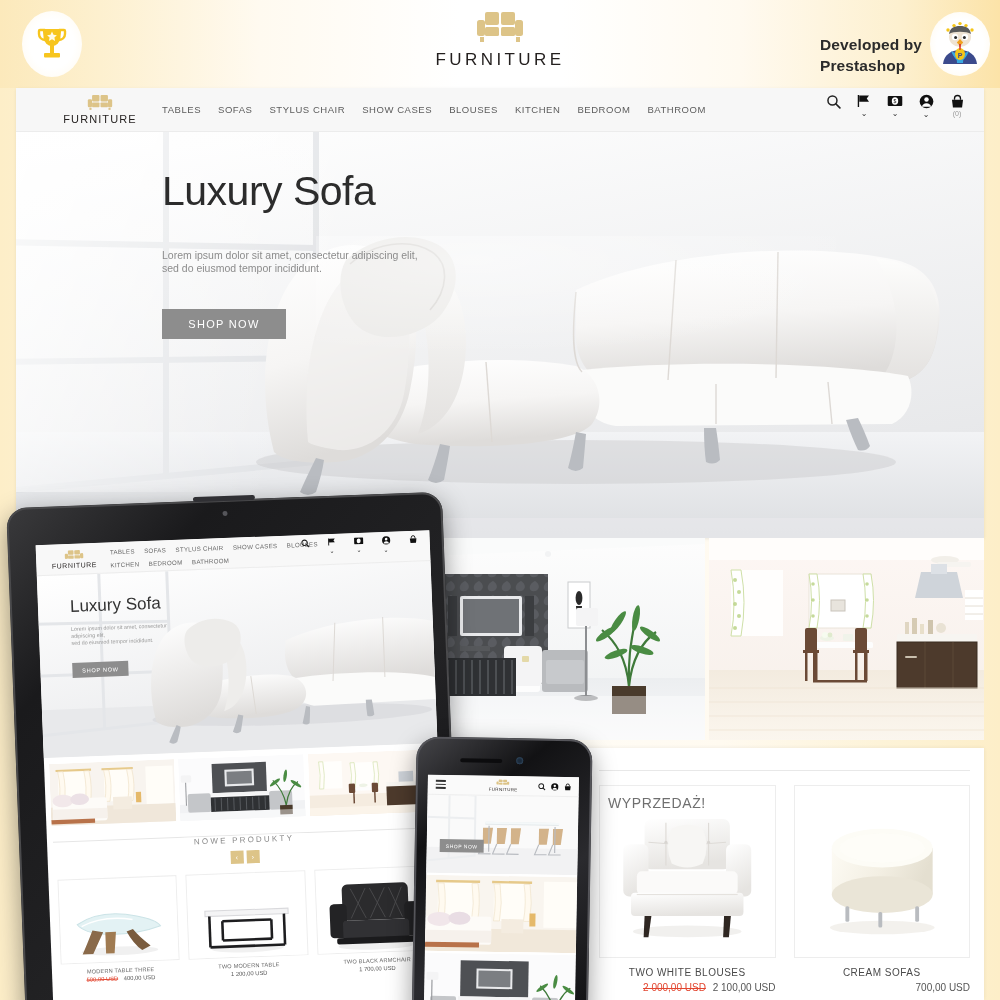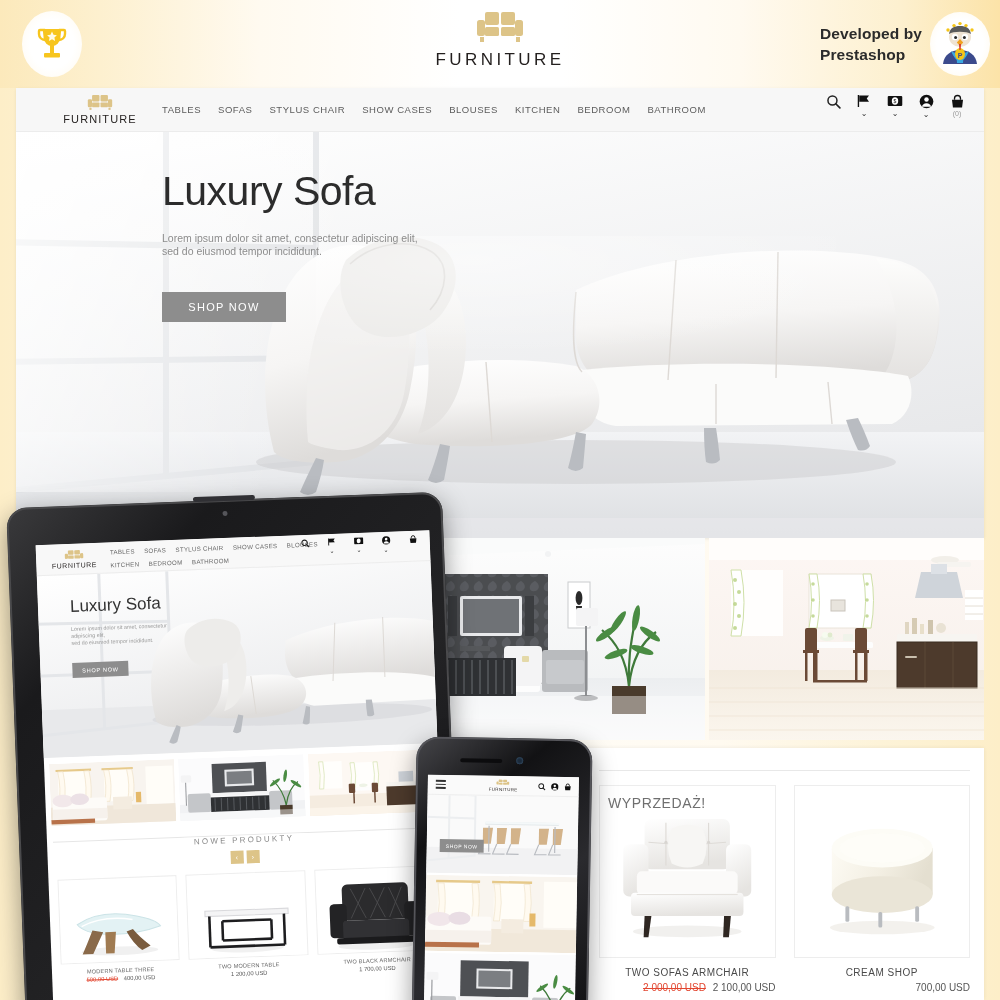--- a/index.html
+++ b/index.html
@@ -16,21 +16,21 @@
     position:absolute; left:0; top:0; width:1000px; height:88px;
     background:linear-gradient(90deg,#fce9bb 0%,#fdf0cf 10%,#fffaf0 26%,#ffffff 46%,#ffffff 56%,#fffaf0 74%,#fdf0cf 90%,#fce3a8 100%);
   }
   .promo-left{ position:absolute; left:22px; top:11px; display:flex; align-items:center; gap:14px;}
   .badge-circle{
     width:60px;height:66px;border-radius:50%;
     background:radial-gradient(ellipse at center,#ffffff 52%,#fff9ec 100%);
     display:flex;align-items:center;justify-content:center;
   }
   .promo-text{ font-size:15.5px; line-height:21px; color:#2b2b2b; font-weight:700; letter-spacing:.1px;}
-  .promo-right{ position:absolute; right:10px; top:12px; display:flex; align-items:center; gap:8px;}
+  .promo-right{ position:absolute; right:10px; top:12px; display:flex; align-items:flex-end; gap:8px;}
   .promo-right .promo-text{ text-align:left;}
   .hero-circle{
     width:60px;height:64px;border-radius:50%;
     background:radial-gradient(ellipse at center,#ffffff 55%,#fff8e8 100%);
     display:flex;align-items:center;justify-content:center;
   }
   .promo-center{
     position:absolute;left:0;right:0;top:8px;display:flex;flex-direction:column;align-items:center;
   }
   .logo-word{ font-size:17px; letter-spacing:3.4px; color:#231f1e; font-weight:400; margin-top:2px;}
@@ -54,21 +54,21 @@
   .nav-icons{ position:absolute; right:18px; top:6px; display:flex; align-items:flex-start; gap:13px;}
   .nav-ic{ display:flex;flex-direction:column;align-items:center; width:18px;}
   .chev{ font-size:8px; color:#333; line-height:7px; margin-top:2px;}
   .cartnum{ font-size:7px;color:#999;margin-top:1px;}
 
   
   .slide{ position:relative; height:406px; overflow:hidden; background:#f2f2f2;}
   .slide-bg{ position:absolute; inset:0; }
   .slide-txt{ position:absolute; left:146px; top:36px; z-index:5;}
   .slide-h1{ font-size:41px; color:#2c2c2c; font-weight:400; letter-spacing:-.5px;}
-  .slide-p{ font-size:10.5px; color:#8c8c8c; line-height:13px; margin-top:17px; }
+  .slide-p{ font-size:10.5px; color:#8c8c8c; line-height:13px; margin-top:34px; }
   .shopnow{
     margin-top:34px; width:124px; height:30px; background:#8d8d8d; color:#fff;
     display:flex;align-items:center;justify-content:center;
     font-size:11px; letter-spacing:1.3px; border:0; cursor:pointer;
   }
 
   
   .rooms{ position:absolute; left:430px; top:538px; width:554px; height:202px; display:flex; gap:4px;}
   .room{ flex:1; overflow:hidden; position:relative; }
 
@@ -592,21 +592,21 @@
 
           <rect x="38" y="88" width="104" height="24" rx="5" fill="#fbfaf9"></rect>
 
           <rect x="32" y="110" width="116" height="24" rx="4" fill="url(#acg)"></rect>
           <line x1="38" y1="112" x2="142" y2="112" stroke="#e2dfdb"></line>
 
           <path d="M46 134 l7 0 l-3 22 l-5 0z" fill="#2f2722"></path>
           <path d="M128 134 l7 0 l-2 22 l-6 0z" fill="#2f2722"></path>
         </svg>
       </div>
-      <div class="prod-name">TWO SOFAS ARMCHAIR</div>
+      <div class="prod-name">TWO WHITE BLOUSES</div>
       <div class="prod-price">
         <span class="old">2 000,00 USD</span>
         <span>2 100,00 USD</span>
       </div>
     </div>
 
     <div class="prod-card">
       <div class="prod-img">
         <span class="sale-tag"></span>
         <svg viewBox="0 0 180 173" preserveAspectRatio="xMidYMid meet">
@@ -623,21 +623,21 @@
           <ellipse cx="90" cy="64" rx="52" ry="20" fill="#fdfcf6"></ellipse>
           <ellipse cx="90" cy="112" rx="52" ry="19" fill="#eae5d7"></ellipse>
           <ellipse cx="90" cy="64" rx="44" ry="15" fill="#fefdf8" opacity=".75"></ellipse>
           <g fill="#b9bcc0">
             <rect x="52" y="124" width="4" height="16" rx="1.6"></rect>
             <rect x="86" y="130" width="4" height="16" rx="1.6"></rect>
             <rect x="124" y="124" width="4" height="16" rx="1.6"></rect>
           </g>
         </svg>
       </div>
-      <div class="prod-name">CREAM SHOP</div>
+      <div class="prod-name">CREAM SOFAS</div>
       <div class="prod-price">
         <span>700,00 USD</span>
       </div>
     </div>
 
   </div>
 </div>
 
 <div class="tablet">
   <div class="tablet-frame">

